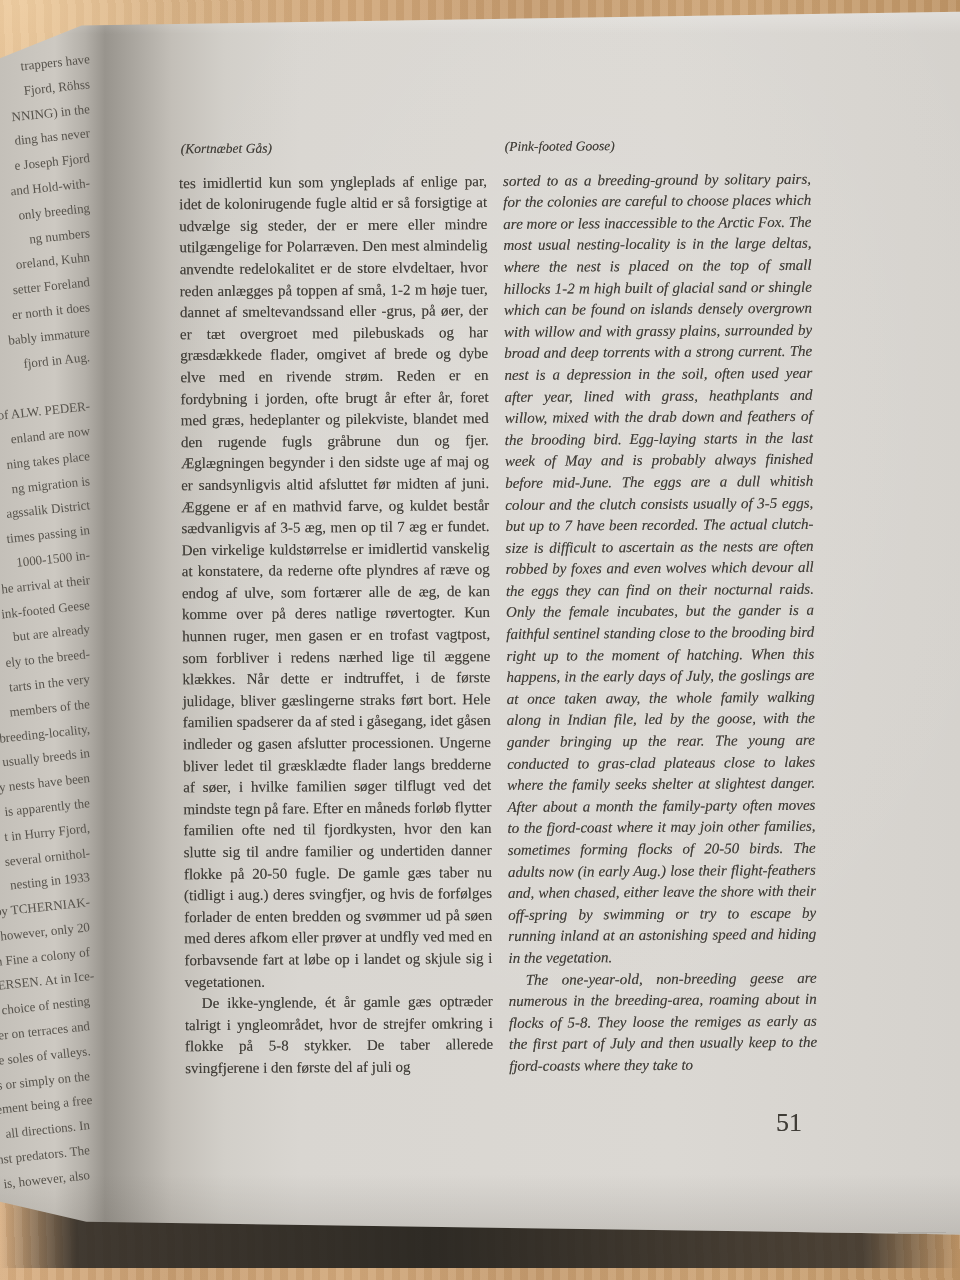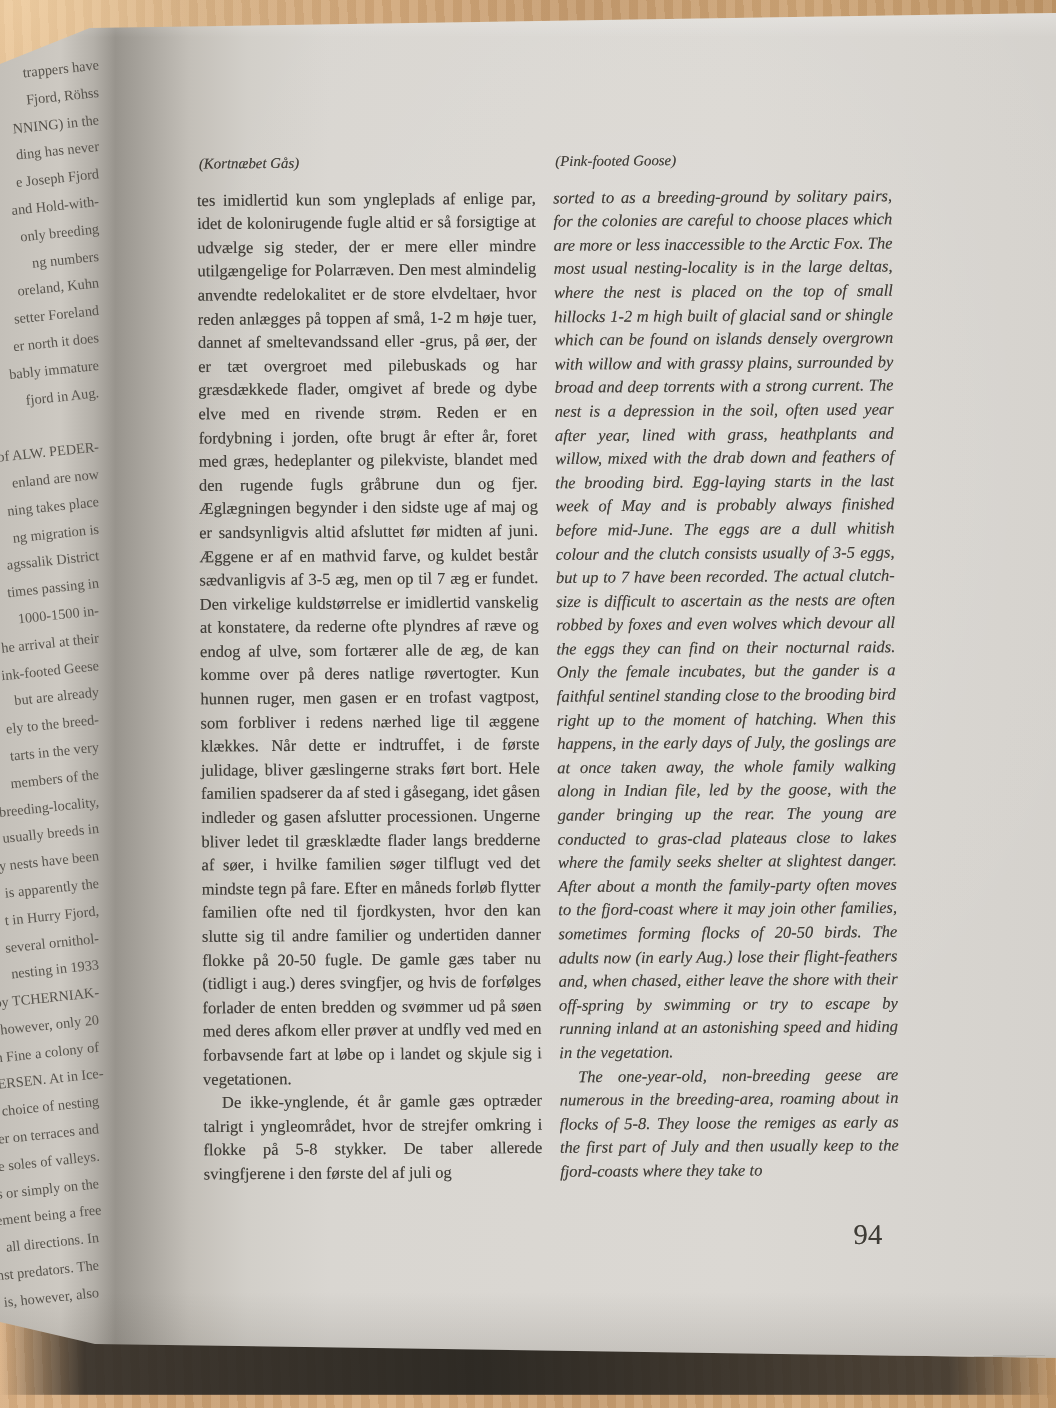--- a/index.html
+++ b/index.html
@@ -119,15 +119,15 @@
         <p>tes imidlertid kun som yngleplads af enlige par, idet de kolonirugende fugle altid er så forsigtige at udvælge sig steder, der er mere eller mindre utilgængelige for Polarræven. Den mest almindelig anvendte redelokalitet er de store elvdeltaer, hvor reden anlægges på toppen af små, 1-2 m høje tuer, dannet af smeltevandssand eller -grus, på øer, der er tæt overgroet med pilebuskads og har græsdækkede flader, omgivet af brede og dybe elve med en rivende strøm. Reden er en fordybning i jorden, ofte brugt år efter år, foret med græs, hedeplanter og pilekviste, blandet med den rugende fugls gråbrune dun og fjer. Æglægningen begynder i den sidste uge af maj og er sandsynligvis altid afsluttet før midten af juni. Æggene er af en mathvid farve, og kuldet består sædvanligvis af 3-5 æg, men op til 7 æg er fundet. Den virkelige kuldstørrelse er imidlertid vanskelig at konstatere, da rederne ofte plyndres af ræve og endog af ulve, som fortærer alle de æg, de kan komme over på deres natlige røvertogter. Kun hunnen ruger, men gasen er en trofast vagtpost, som forbliver i redens nærhed lige til æggene klækkes. Når dette er indtruffet, i de første julidage, bliver gæslingerne straks ført bort. Hele familien spadserer da af sted i gåsegang, idet gåsen indleder og gasen afslutter processionen. Ungerne bliver ledet til græsklædte flader langs bredderne af søer, i hvilke familien søger tilflugt ved det mindste tegn på fare. Efter en måneds forløb flytter familien ofte ned til fjordkysten, hvor den kan slutte sig til andre familier og undertiden danner flokke på 20-50 fugle. De gamle gæs taber nu (tidligt i aug.) deres svingfjer, og hvis de forfølges forlader de enten bredden og svømmer ud på søen med deres afkom eller prøver at undfly ved med en forbavsende fart at løbe op i landet og skjule sig i vegetationen.</p>
         <p class="indent">De ikke-ynglende, ét år gamle gæs optræder talrigt i yngleområdet, hvor de strejfer omkring i flokke på 5-8 stykker. De taber allerede svingfjerene i den første del af juli og</p>
       </div>
       <div class="col col-en">
         <div class="col-header">(Pink-footed Goose)</div>
         <p>sorted to as a breeding-ground by solitary pairs, for the colonies are careful to choose places which are more or less inaccessible to the Arctic Fox. The most usual nesting-locality is in the large deltas, where the nest is placed on the top of small hillocks 1-2 m high built of glacial sand or shingle which can be found on islands densely overgrown with willow and with grassy plains, surrounded by broad and deep torrents with a strong current. The nest is a depression in the soil, often used year after year, lined with grass, heathplants and willow, mixed with the drab down and feathers of the brooding bird. Egg-laying starts in the last week of May and is probably always finished before mid-June. The eggs are a dull whitish colour and the clutch consists usually of 3-5 eggs, but up to 7 have been recorded. The actual clutch-size is difficult to ascertain as the nests are often robbed by foxes and even wolves which devour all the eggs they can find on their nocturnal raids. Only the female incubates, but the gander is a faithful sentinel standing close to the brooding bird right up to the moment of hatching. When this happens, in the early days of July, the goslings are at once taken away, the whole family walking along in Indian file, led by the goose, with the gander bringing up the rear. The young are conducted to gras-clad plateaus close to lakes where the family seeks shelter at slightest danger. After about a month the family-party often moves to the fjord-coast where it may join other families, sometimes forming flocks of 20-50 birds. The adults now (in early Aug.) lose their flight-feathers and, when chased, either leave the shore with their off-spring by swimming or try to escape by running inland at an astonishing speed and hiding in the vegetation.</p>
         <p class="indent">The one-year-old, non-breeding geese are numerous in the breeding-area, roaming about in flocks of 5-8. They loose the remiges as early as the first part of July and then usually keep to the fjord-coasts where they take to</p>
       </div>
     </div>
 
-    <div class="page-number">94</div>
+    <div class="page-number">51</div>
   </div>
 </div>
 
 </body></html>

